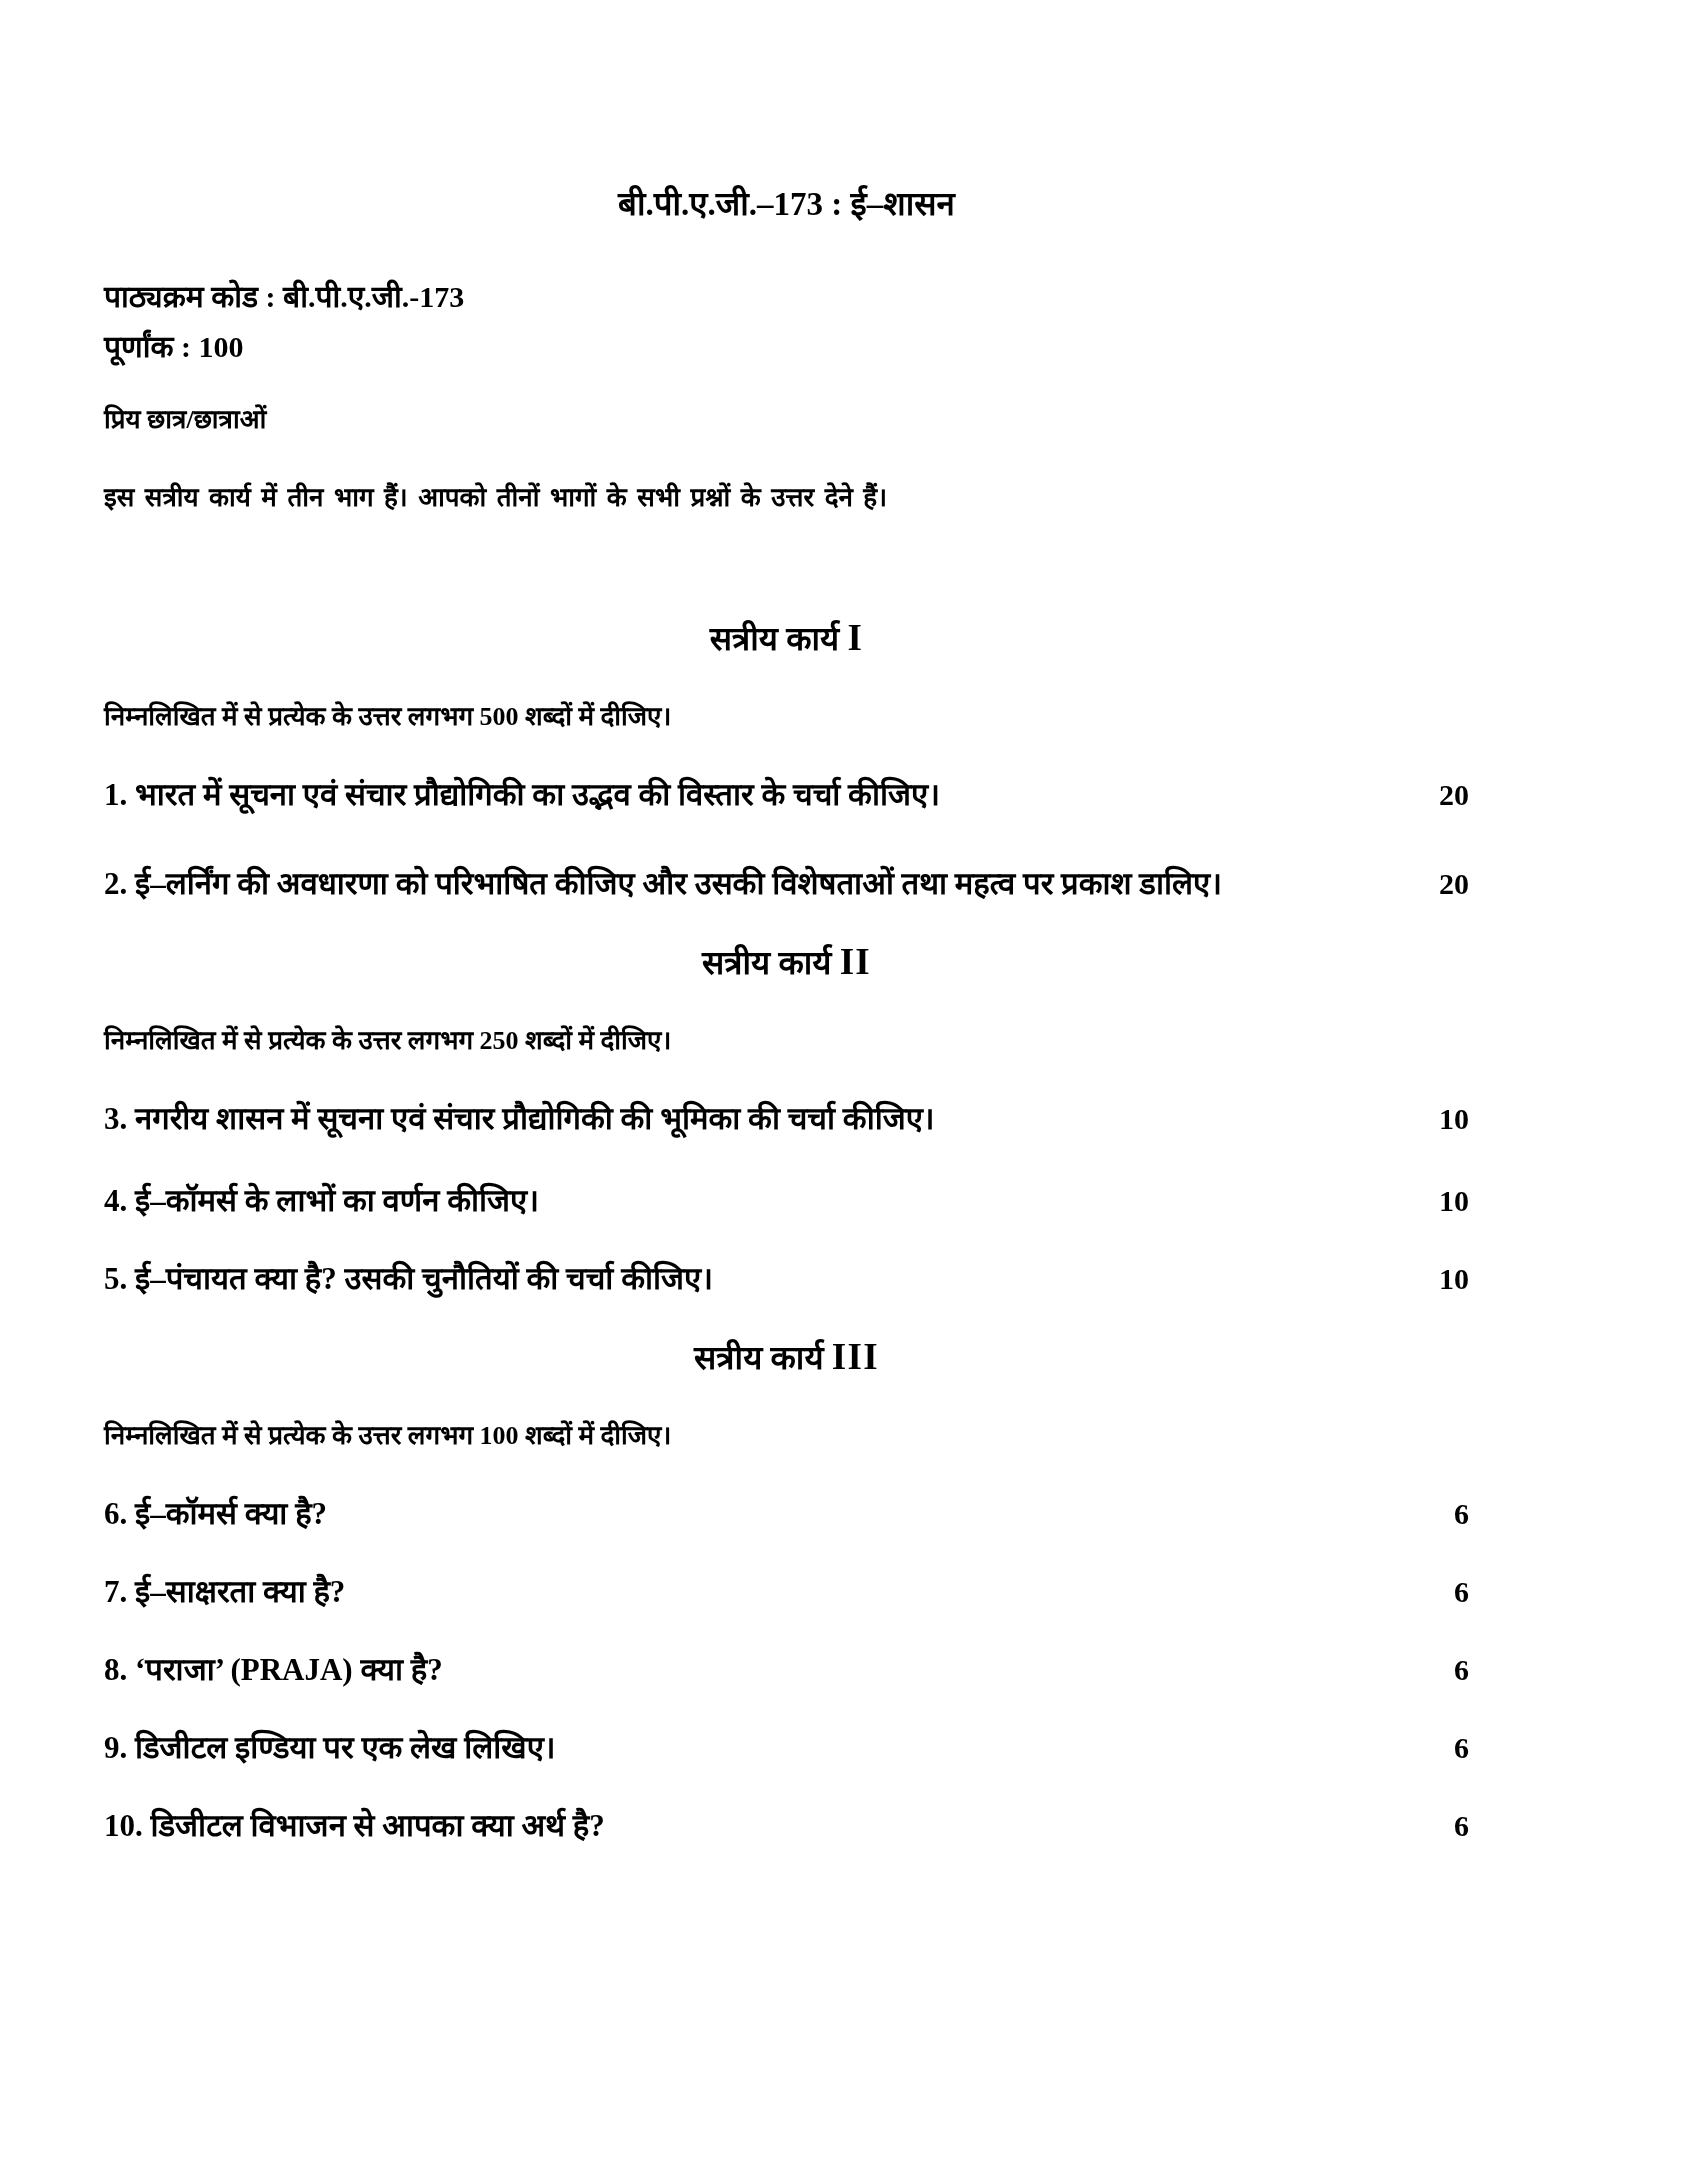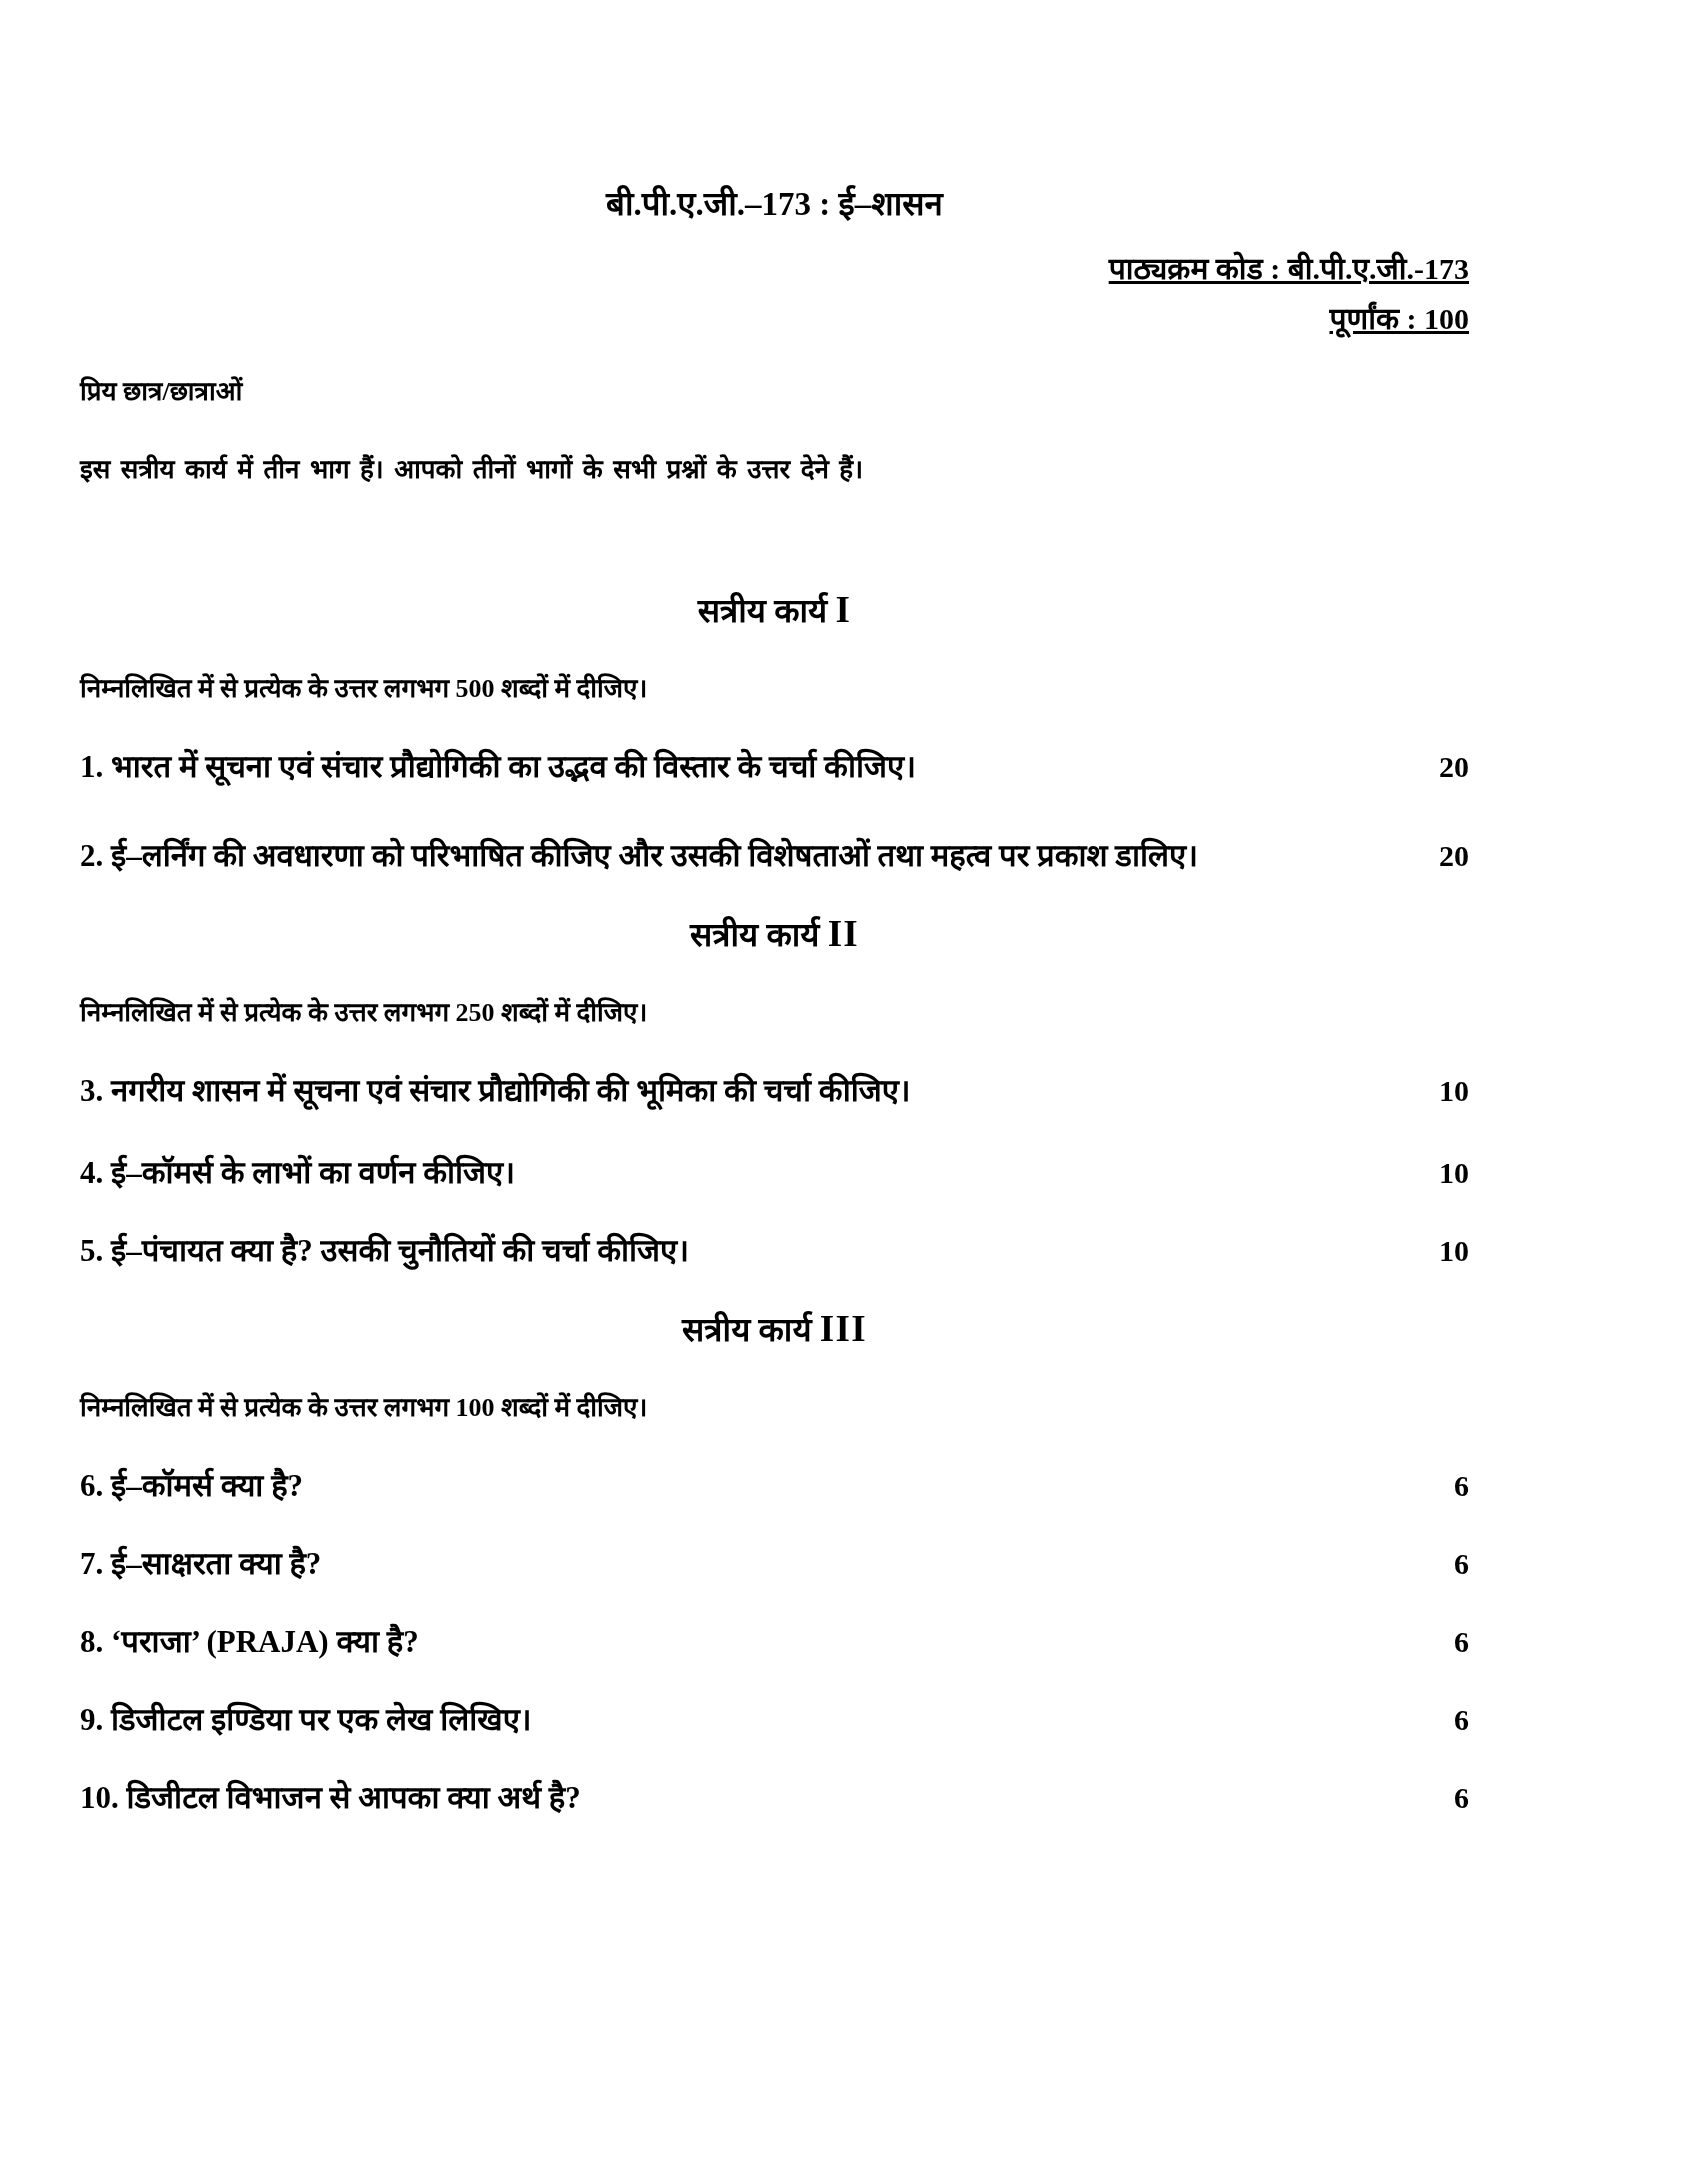--- a/index.html
+++ b/index.html
@@ -10,33 +10,32 @@
   .page {
     position: relative;
     width: 1687px;
     height: 2183px;
     margin: 0 auto;
     background: #ffffff;
     color: #000000;
     font-family: "Liberation Serif", "DejaVu Serif", serif;
     font-weight: bold;
     box-sizing: border-box;
-    padding: 165px 218px 66px 80px;
+    padding: 165px 218px 66px 104px;
     overflow: hidden;
   }
   .hdr-line {
     text-align: center;
     font-size: 33px;
     line-height: 79px;
     margin: 0;
     font-weight: bold;
   }
   .meta {
-    text-align: right;
-    text-decoration: underline;
+    margin-top: 28px;
   }
   .meta-line {
     font-size: 30px;
     line-height: 50px;
     white-space: nowrap;
   }
   .line {
     font-size: 26px;
     line-height: 78px;
     margin: 0;

